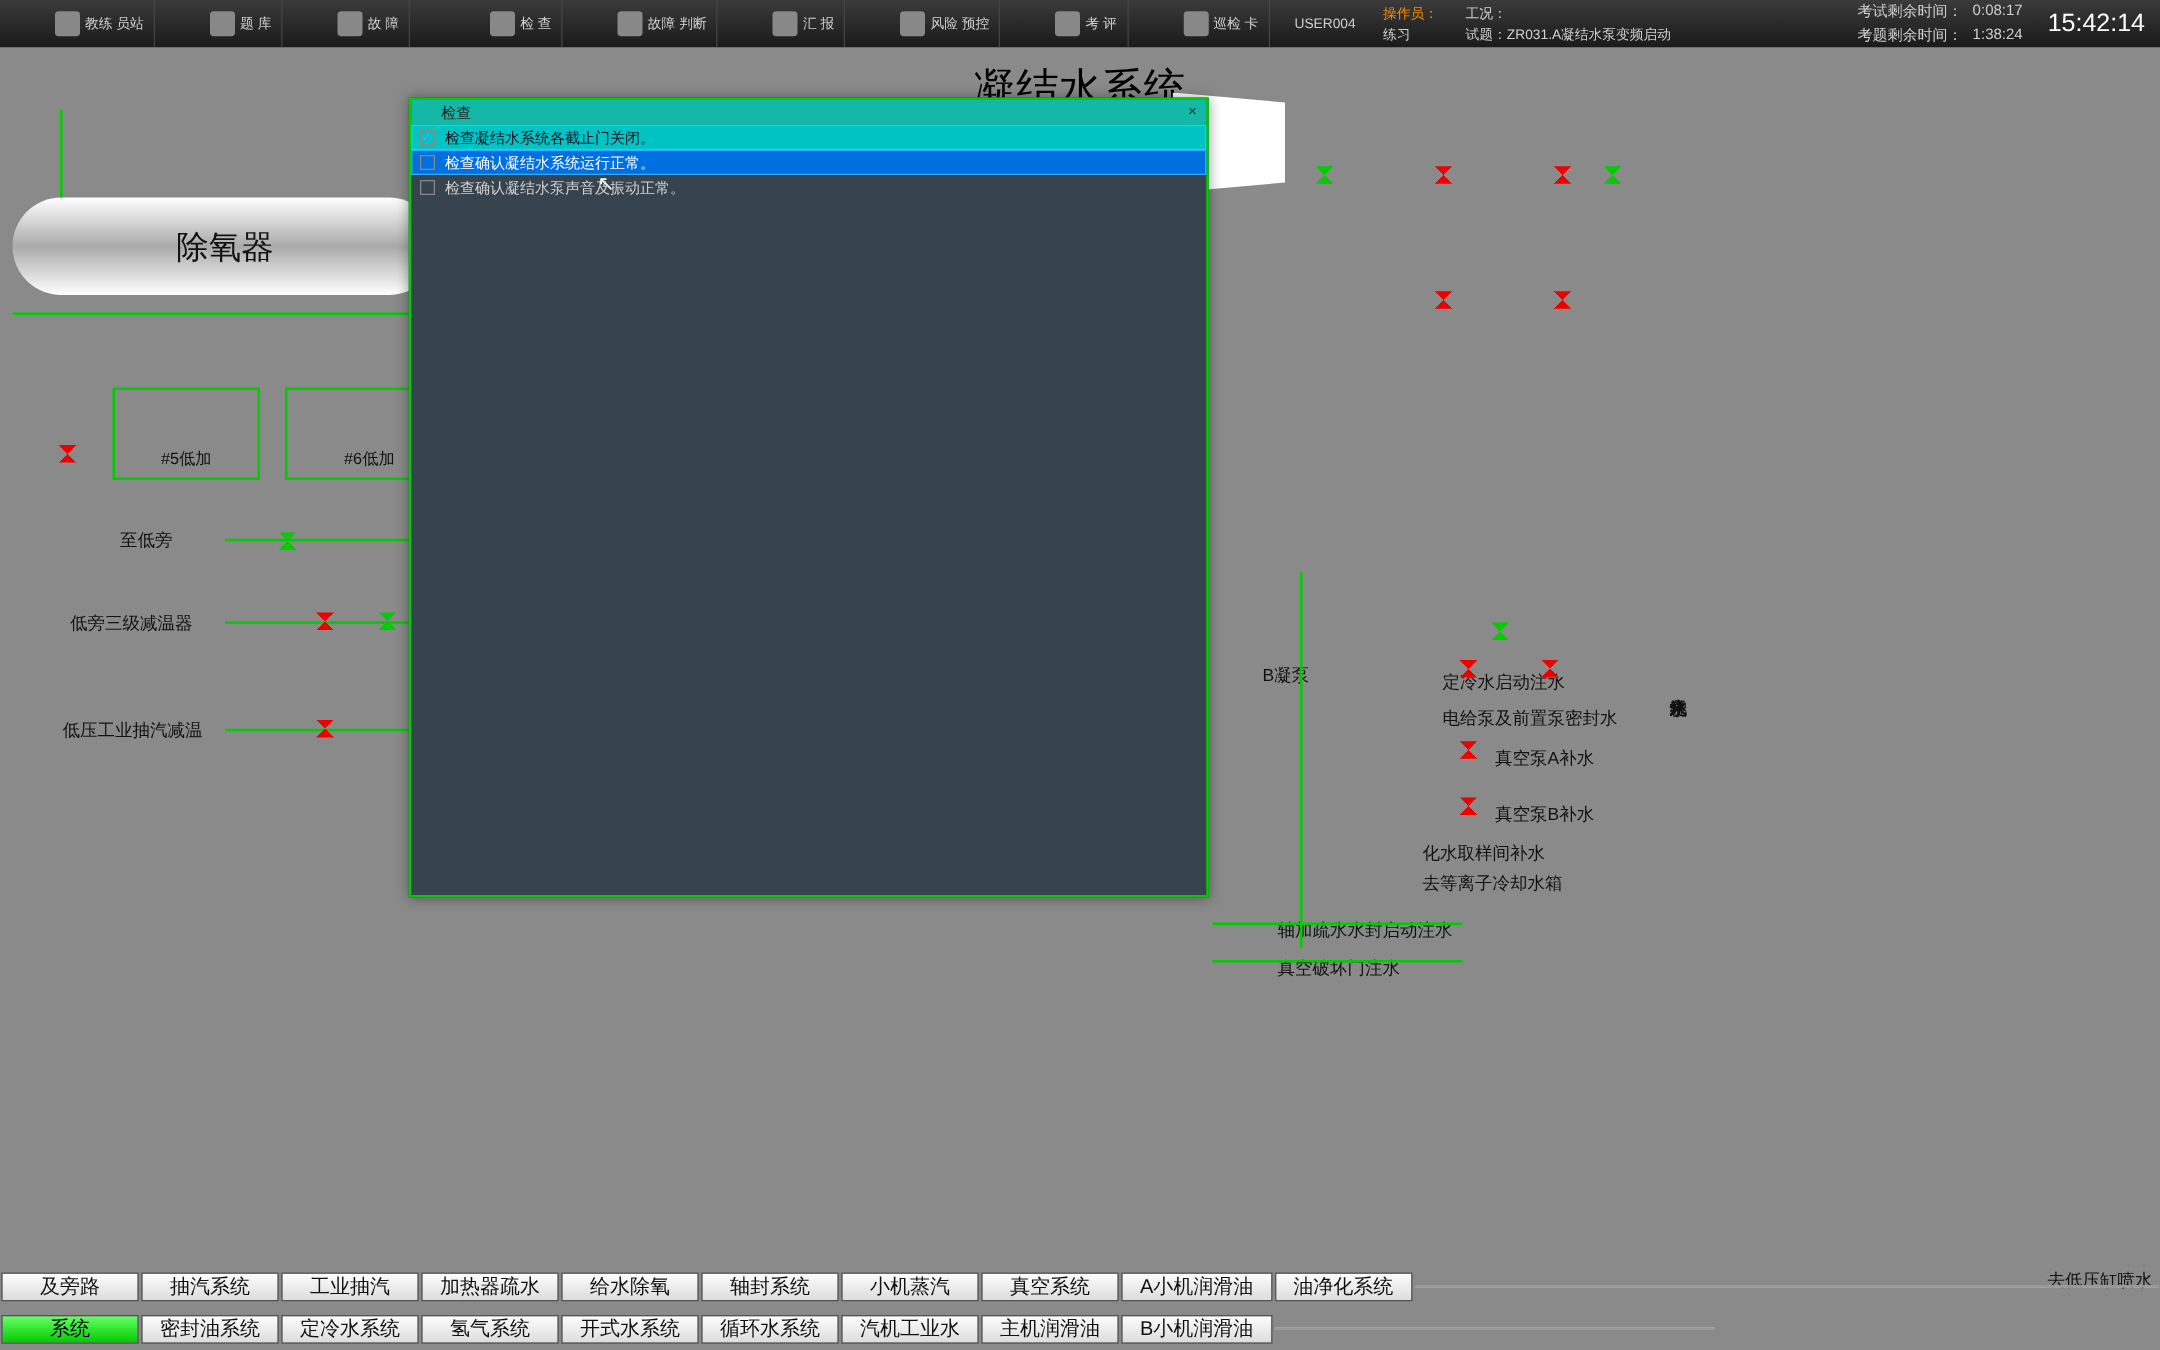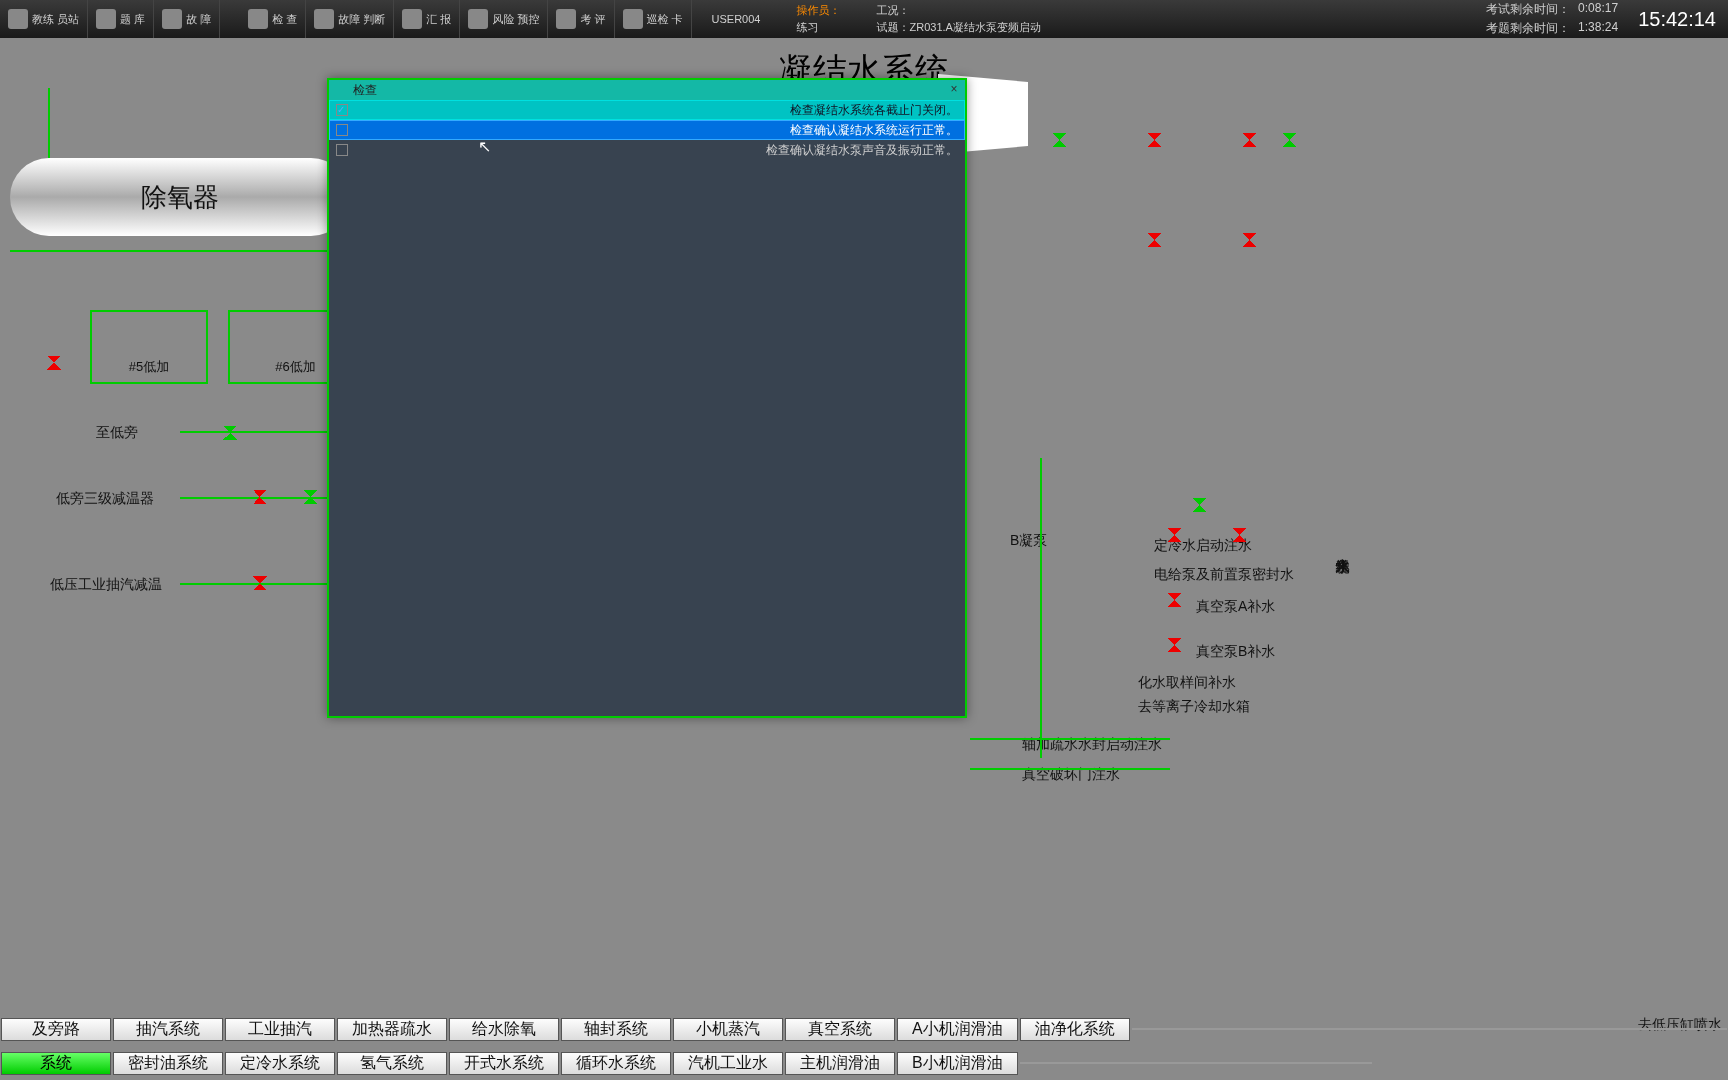--- a/index.html
+++ b/index.html
@@ -1,24 +1,24 @@
 <!DOCTYPE html>
 <html><head>
   <meta charset="utf-8">
   <style>
     * { margin: 0; padding: 0; box-sizing: border-box; font-family: "Microsoft YaHei", sans-serif; }
     body { width: 1728px; height: 1080px; background: #8a8a8a; overflow: hidden; position: relative; }
 
     
     .top-toolbar { height: 38px; background: linear-gradient(#3a3a3a,#1a1a1a); display: flex; align-items: stretch; color: #d0d0d0; font-size: 11px; }
-    .tb-btn { display: flex; align-items: center; padding: 0 8px; border-right: 1px solid #444; cursor: pointer; gap: 4px; }
+    .tb-btn { display: flex; align-items: center; padding: 0 8px; border-right: 1px solid #444; cursor: pointer; gap: 4px; margin-left: 36px; }
     .tb-btn .tb-icon { width: 20px; height: 20px; background: #888; border-radius: 3px; display:inline-block; }
     .tb-btn .tb-text { line-height: 1.1; }
     .tb-spacer { flex: 0 0 20px; }
-    .user-zone { display:flex; align-items:center; gap: 36px; padding: 0 20px; font-size: 11px; }
+    .user-zone { display:flex; align-items:center; gap: 22px; padding: 0 20px; font-size: 11px; }
     .user-col { display:flex; flex-direction:column; gap:2px; }
     .user-col .orange { color: #ff8c00; }
     .right-times { margin-left: auto; display:flex; align-items:center; gap: 20px; padding-right: 12px; font-size: 12px; }
     .time-col { display:flex; flex-direction:column; gap:2px; }
     .time-row { display:flex; gap: 8px; }
     .big-time { font-size: 20px; color: #fff; font-weight: 300; }
 
     
     .canvas { position: absolute; top: 38px; left: 0; right: 0; bottom: 38px; background: #8a8a8a; }
     .title-cn { position:absolute; top: 10px; left: 50%; transform: translateX(-50%); font-size: 34px; color: #000; font-weight: 400; }
@@ -52,21 +52,21 @@
     .rann { position:absolute; font-size: 14px; color:#111; white-space:nowrap; }
 
     
     .bot-right { position:absolute; bottom: 8px; right: 6px; font-size: 14px; color:#111; }
 
     
     .dialog { position:absolute; top: 78px; left: 327px; width: 640px; height: 640px; background: #384350; border: 2px solid #0c0; box-shadow: 0 0 10px rgba(0,0,0,.4); z-index: 50; }
     .dlg-title { height: 20px; background: #14b8a6; color:#222; font-size: 12px; padding: 2px 24px; display:flex; align-items:center; position:relative; }
     .dlg-close { position:absolute; right:4px; top:2px; width:14px; height:14px; display:flex; align-items:center; justify-content:center; color:#333; font-size:12px; cursor:pointer; }
     .dlg-list { }
-    .dlg-row { display:flex; align-items:center; gap:8px; height: 20px; padding: 0 6px; font-size: 12px; color:#d0d0d0; border: 1px solid transparent; justify-content: space-between; }
+    .dlg-row { display:flex; align-items:center; gap:8px; height: 20px; padding: 0 6px; font-size: 12px; color:#d0d0d0; border: 1px solid transparent; }
     .dlg-row .cb { width:12px; height:12px; border:1px solid #888; display:inline-block; }
     .dlg-row .cb.checked::after { content:"✓"; font-size:10px; color:#5af; position:relative; top:-3px; left:0px; }
     .dlg-row.active { background:#00c3c3; color:#112; border:1px solid #00e0e0; }
     .dlg-row.selected { background:#0070e0; color:#fff; border:1px solid #3af; }
 
     
     .cursor { position:absolute; top: 137px; left: 478px; font-size: 16px; color:#fff; z-index:60; pointer-events:none; }
 
     
     .bottom-bar { position:absolute; bottom:0; left:0; right:0; height: 68px; display:flex; flex-direction:column; }

